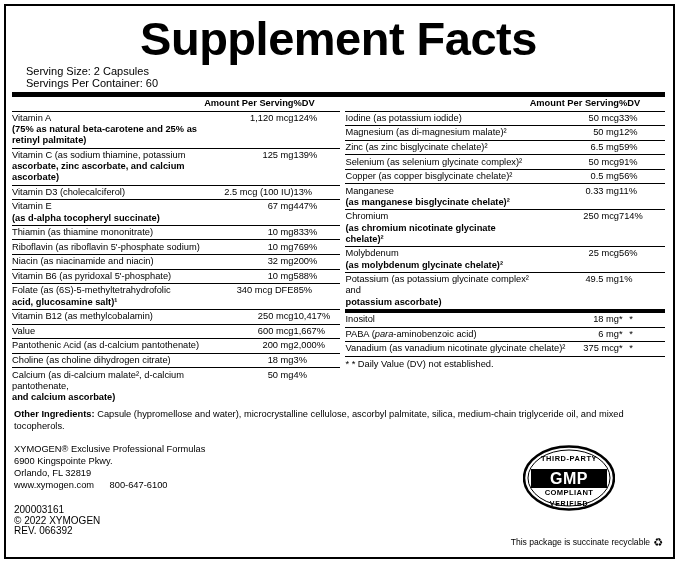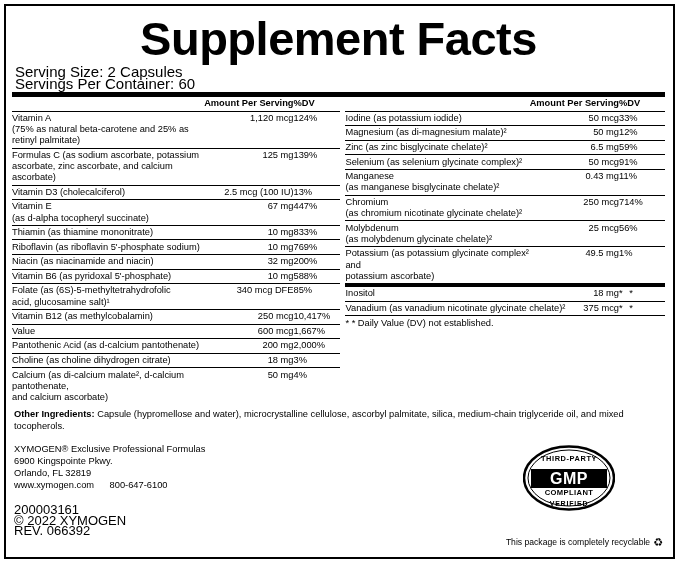--- a/index.html
+++ b/index.html
@@ -34,23 +34,23 @@
     font-family: "Liberation Sans", sans-serif;
     font-weight: bold;
     font-size: 47px;
     line-height: 50px;
     letter-spacing: -0.5px;
     text-align: center;
     margin: 4px 0 2px 0;
     white-space: nowrap;
   }
   .serving {
-    font-size: 15px;
+    font-size: 11px;
     line-height: 11.5px;
-    margin-left: 3px;
+    margin-left: 14px;
   }
   .thickrule {
     height: 5px;
     background: #000;
     margin-top: 3px;
   }
   .cols {
     display: flex;
     align-items: flex-start;
   }
@@ -77,21 +77,21 @@
   td.amt { text-align: right; white-space: nowrap; padding-right: 5px; }
   td.dv  { text-align: left; white-space: nowrap; width: 46px; }
 
   .hdr td {
     border-bottom: 1px solid #000;
     font-weight: bold;
     font-size: 9.3px;
     padding-bottom: 1px;
   }
   .hdr td.amt, .hdr td.dv { font-weight: bold; }
-  .sub { display: block; }
+  .sub { display: block; font-weight: bold; }
   .thickdiv {
     height: 4px;
     background: #000;
     border: none;
   }
   .footnote {
     font-size: 9.3px;
     line-height: 11px;
     padding-top: 2px;
   }
@@ -102,21 +102,21 @@
     margin-left: 2px;
   }
   .other b { font-weight: bold; }
   .addr {
     font-size: 9.3px;
     line-height: 11.8px;
     margin-top: 12px;
     margin-left: 2px;
   }
   .codes {
-    font-size: 13px;
+    font-size: 10px;
     line-height: 10.5px;
     margin-top: 14px;
     margin-left: 2px;
   }
   .recycle {
     position: absolute;
     right: 10px;
     bottom: 8px;
     font-size: 8.6px;
     text-align: right;
@@ -174,21 +174,21 @@
             <td class="name">
               <span>Vitamin A</span>
               <span class="sub">(75% as natural beta-carotene and 25% as retinyl palmitate)</span>
             </td>
             <td class="amt">1,120 mcg</td>
             <td class="dv">124%</td>
           </tr>
 
           <tr>
             <td class="name">
-              <span>Formulas C (as sodium ascorbate, potassium</span>
+              <span>Vitamin C (as sodium thiamine, potassium</span>
               <span class="sub">ascorbate, zinc ascorbate, and calcium ascorbate)</span>
             </td>
             <td class="amt">125 mg</td>
             <td class="dv">139%</td>
           </tr>
 
           <tr>
             <td class="name">Vitamin D3 (cholecalciferol)</td>
             <td class="amt">2.5 mcg (100 IU)</td>
             <td class="dv">13%</td>
@@ -300,27 +300,32 @@
             <td class="amt">6.5 mg</td>
             <td class="dv">59%</td>
           </tr>
 
           <tr>
             <td class="name">Selenium (as selenium glycinate complex)²</td>
             <td class="amt">50 mcg</td>
             <td class="dv">91%</td>
           </tr>
 
+          <tr>
+            <td class="name">Copper (as copper bisglycinate chelate)²</td>
+            <td class="amt">0.5 mg</td>
+            <td class="dv">56%</td>
+          </tr>
 
           <tr>
             <td class="name">
               <span>Manganese</span>
               <span class="sub">(as manganese bisglycinate chelate)²</span>
             </td>
-            <td class="amt">0.43 mg</td>
+            <td class="amt">0.33 mg</td>
             <td class="dv">11%</td>
           </tr>
 
           <tr>
             <td class="name">
               <span>Chromium</span>
               <span class="sub">(as chromium nicotinate glycinate chelate)²</span>
             </td>
             <td class="amt">250 mcg</td>
             <td class="dv">714%</td>
@@ -346,20 +351,27 @@
         </tbody>
           </table>
 
         <div class="thickdiv"></div>
 
         <table class="nf">
           <tbody>
               <tr>
             <td class="name">Inositol</td>
             <td class="amt">18 mg</td>
+            <td class="dv star">* *</td>
+          </tr>
+          <tr>
+            <td class="name">
+              <span>PABA (</span><span class="ital">para</span><span>-aminobenzoic acid)</span>
+            </td>
+            <td class="amt">6 mg</td>
             <td class="dv star">* *</td>
           </tr>
           <tr>
             <td class="name">Vanadium (as vanadium nicotinate glycinate chelate)²</td>
             <td class="amt">375 mcg</td>
             <td class="dv star">* *</td>
           </tr>
         </tbody>
           </table>
 
@@ -394,17 +406,17 @@
           <rect x="8" y="24" width="76" height="19" fill="#000"></rect>
           <text x="46" y="39" text-anchor="middle" fill="#fff" font-family="Liberation Sans, sans-serif" font-size="16" font-weight="bold" letter-spacing="0.5">GMP</text>
           <text x="46" y="50" text-anchor="middle" fill="#000" font-family="Liberation Sans, sans-serif" font-size="7.6" font-weight="bold" letter-spacing="0.4">COMPLIANT</text>
           <text x="46" y="16" text-anchor="middle" fill="#000" font-family="Liberation Sans, sans-serif" font-size="7.4" font-weight="bold" letter-spacing="0.6">THIRD-PARTY</text>
           <text x="46" y="61" text-anchor="middle" fill="#000" font-family="Liberation Sans, sans-serif" font-size="7" font-weight="bold" letter-spacing="0.8">VERIFIED</text>
         </svg>
       </div>
     </div>
 
     <div class="recycle">
-      <span>This package is completely recyclable</span><span class="glyph">♻</span>
+      <span>This package is succinate recyclable</span><span class="glyph">♻</span>
     </div>
 
   </div>
 </div>
 
 </body></html>

